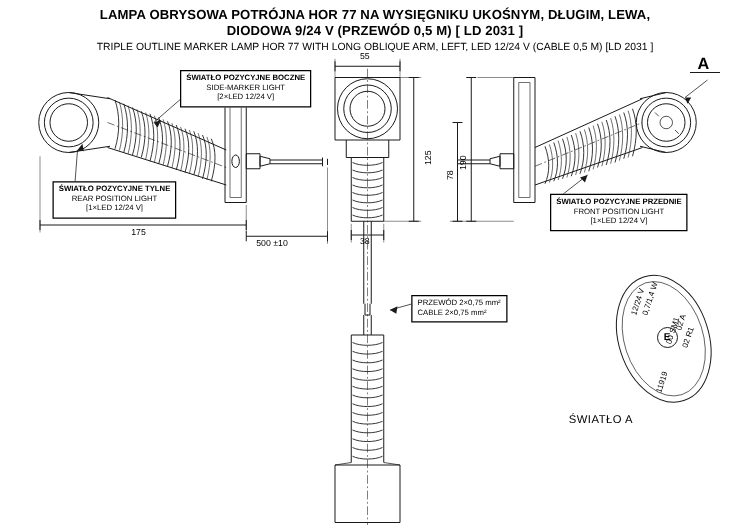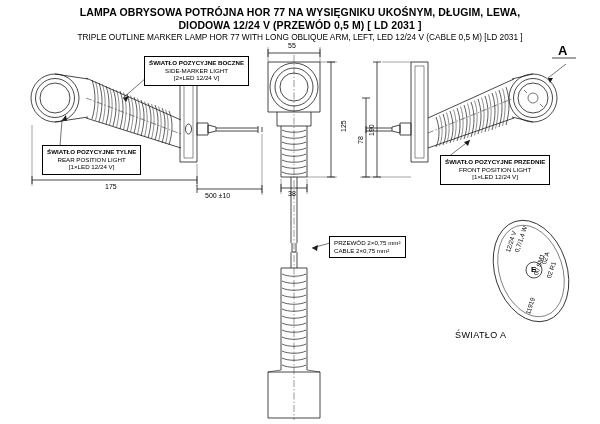--- a/index.html
+++ b/index.html
@@ -91,21 +91,21 @@
     white-space: nowrap;
   }
 </style>
 </head>
 <body>
 
 <div id="sheet">
 
   <div class="title-block">
     <div class="title-pl">LAMPA OBRYSOWA POTRÓJNA HOR 77 NA WYSIĘGNIKU UKOŚNYM, DŁUGIM, LEWA,</div>
-    <div class="title-pl">DIODOWA 12/24 V (PRZEWÓD 0,5 M) [ LD 2031 ]</div>
+    <div class="title-pl">DIODOWA 9/24 V (PRZEWÓD 0,5 M) [ LD 2031 ]</div>
     <div class="title-en">TRIPLE OUTLINE MARKER LAMP HOR 77 WITH LONG OBLIQUE ARM, LEFT, LED 12/24 V (CABLE 0,5 M) [LD 2031 ]</div>
   </div>
 
   <svg class="layer" width="600" height="424" viewBox="0 0 600 424">
     <g fill="none" stroke="#1a1a1a" stroke-width="0.8">
 
       <ellipse cx="55" cy="98" rx="24" ry="24"></ellipse>
       <ellipse cx="55" cy="98" rx="19.5" ry="19.5"></ellipse>
       <ellipse cx="55" cy="98" rx="15" ry="15"></ellipse>
       <path d="M55 74 L88 79"></path>

